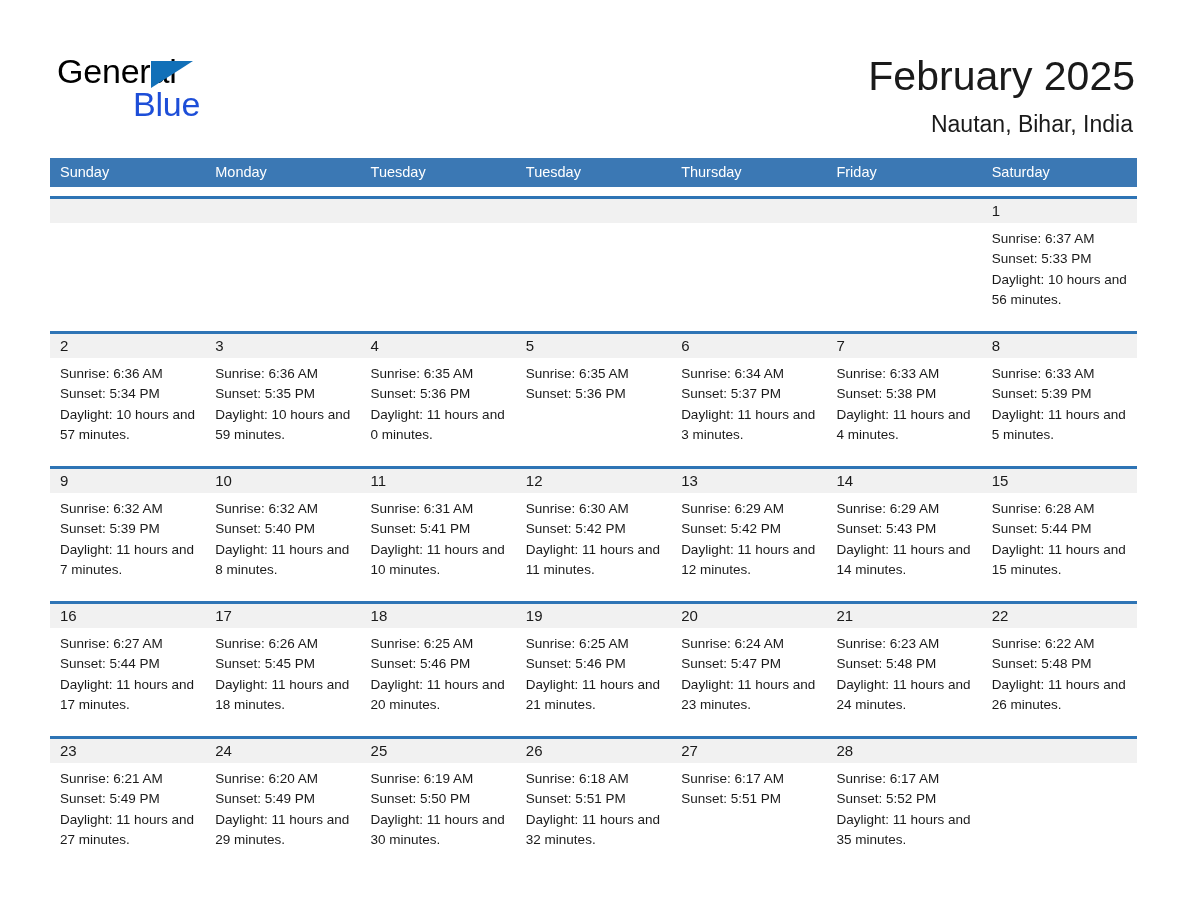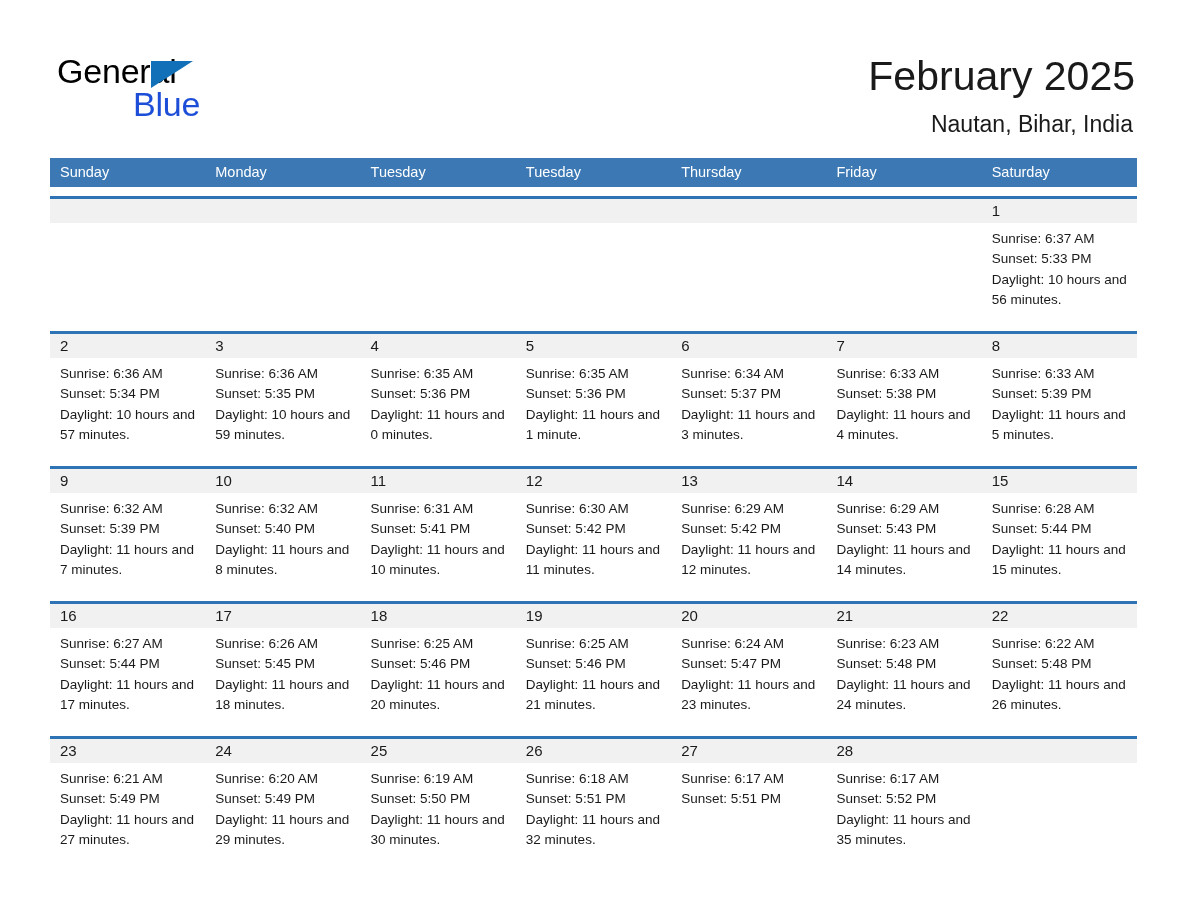--- a/index.html
+++ b/index.html
@@ -230,21 +230,20 @@
               <div>Sunrise: 6:35 AM</div>
               <div>Sunset: 5:36 PM</div>
               <div class="daylight">Daylight: 11 hours and 0 minutes.</div>
             </div>
           </div>
           <div class="cell">
             <div class="datenum">5</div>
             <div class="info">
               <div>Sunrise: 6:35 AM</div>
               <div>Sunset: 5:36 PM</div>
-              <div class="daylight">Daylight: 11 hours and 1 minute.</div>
             </div>
           </div>
           <div class="cell">
             <div class="datenum">6</div>
             <div class="info">
               <div>Sunrise: 6:34 AM</div>
               <div>Sunset: 5:37 PM</div>
               <div class="daylight">Daylight: 11 hours and 3 minutes.</div>
             </div>
           </div>

